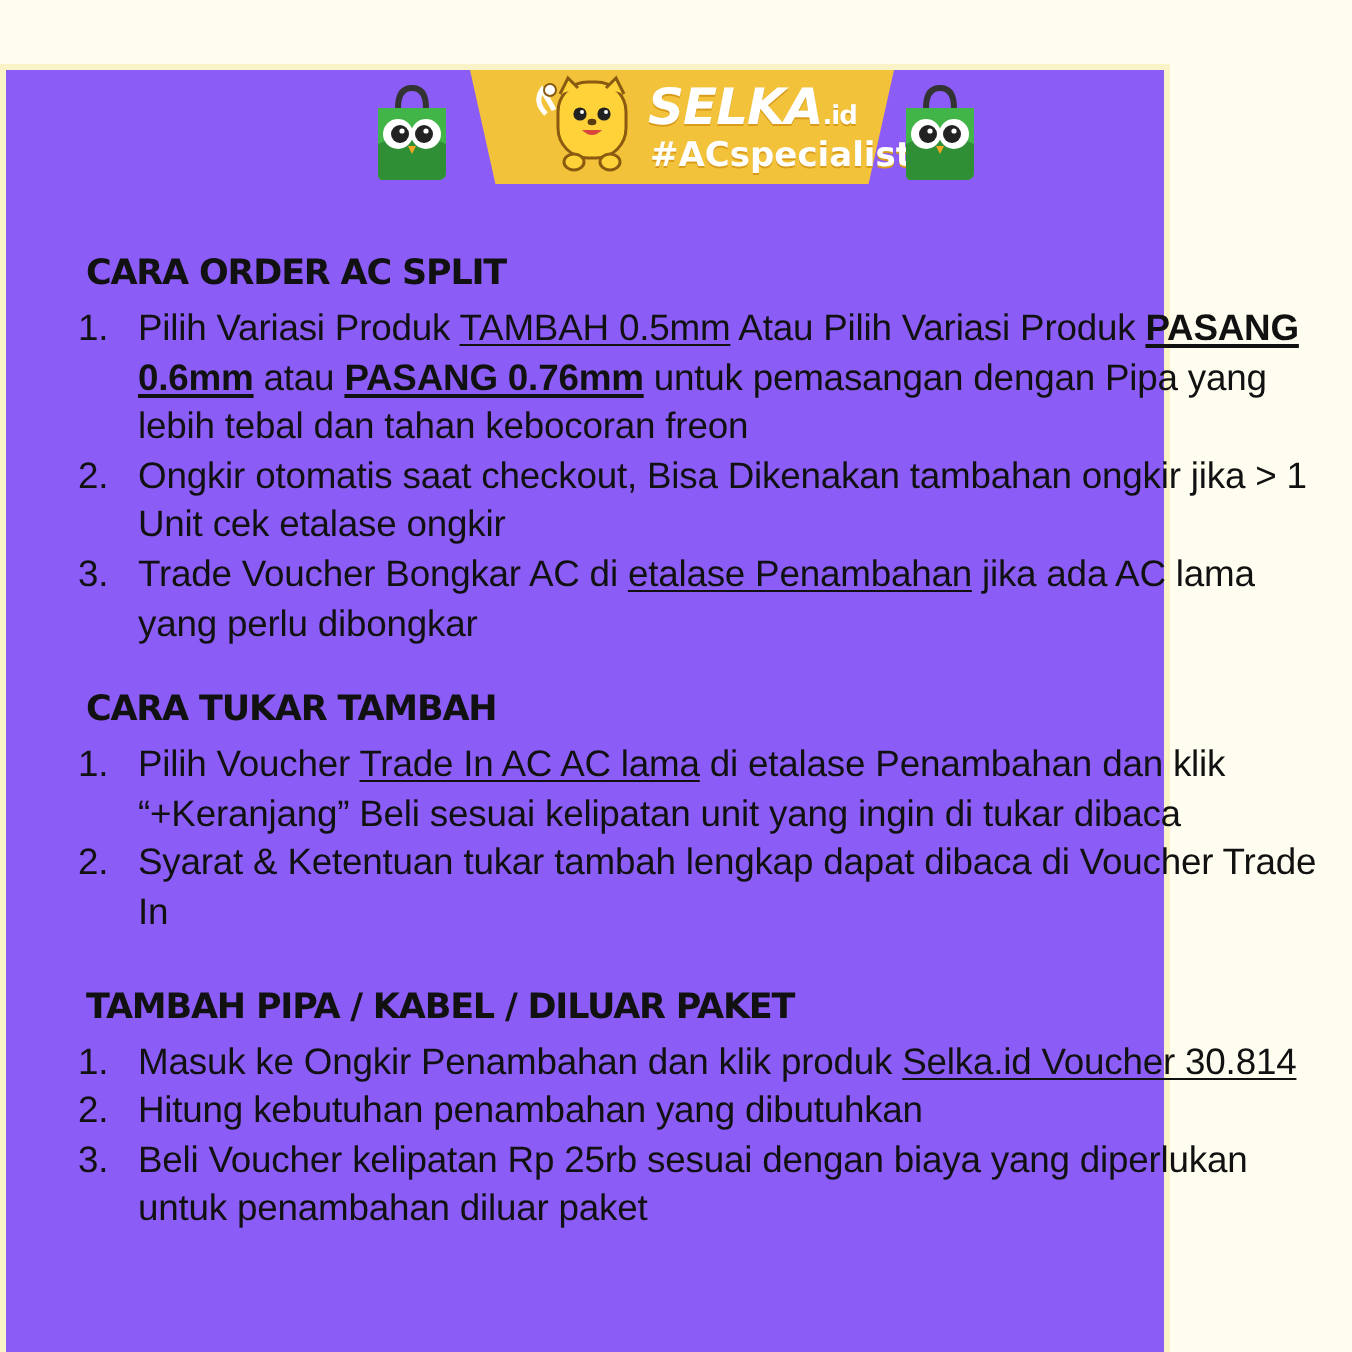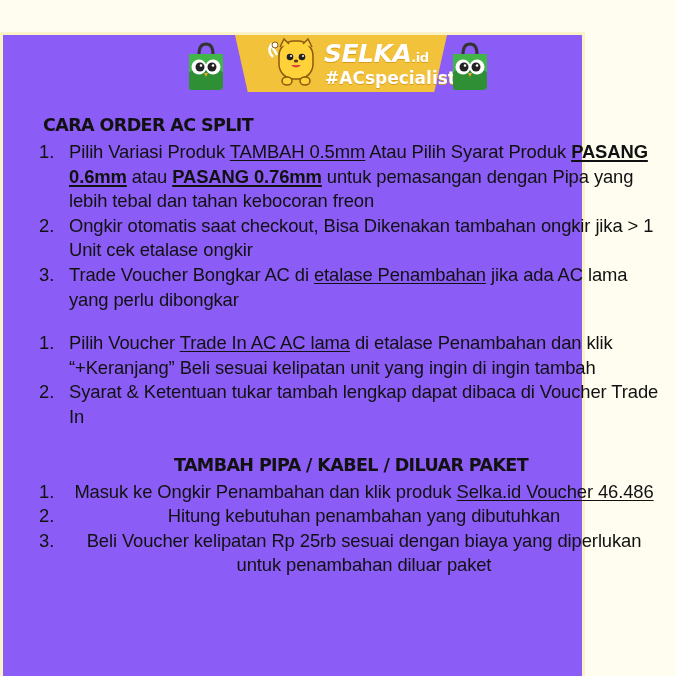--- a/index.html
+++ b/index.html
@@ -40,41 +40,41 @@
     text-shadow:0 1px 0 #d89b1a;
   }
   .logo-text .sfx { font-size:13px; font-style:normal; font-weight:bold; }
   .logo-tag {
     position:absolute; left:322px; top:33px;
     color:#fff; font-weight:bold; font-size:17px;
     font-family:"DejaVu Sans", sans-serif;
     text-shadow:0 1px 0 #d89b1a;
   }
   .content {
-    position:absolute; left:36px; top:78px; width:620px;
+    position:absolute; left:36px; top:90px; width:620px;
   }
   .section-title {
     font-family:"DejaVu Sans", sans-serif;
     font-weight:bold; font-size:17.5px; letter-spacing:-0.6px;
     margin:0 0 3px 4px;
     line-height:24px;
   }
   ol {
     margin:0; padding:0; list-style:none;
   }
   li {
     position:relative; padding-left:30px;
     font-size:18.4px; line-height:24.6px;
     letter-spacing:-0.1px;
   }
   li .num { position:absolute; left:0; top:0; }
   .u { text-decoration:underline; text-underline-offset:2px; }
   .b { font-weight:bold; text-decoration:underline; text-decoration-thickness:2px; text-underline-offset:2px; }
   .sec2 { margin-top:19px; }
-  .sec3 { margin-top:23px;text-align:center; }
+  .sec3 { margin-top:23px; }
 </style>
 </head>
 <body>
 
 <div class="frame">
 
   <div class="header">
 
     <svg class="bag left" viewBox="0 0 40 50">
       <path d="M13 12 Q13 2 20 2 Q27 2 27 12" fill="none" stroke="#333" stroke-width="3"></path>
@@ -126,52 +126,53 @@
     </svg>
   </div>
 
   <div class="content">
 
     <div>
       <div class="section-title">CARA ORDER AC SPLIT</div>
       <ol>
         <li>
           <span class="num">1.</span>
-          <span>Pilih Variasi Produk </span><span class="u">TAMBAH 0.5mm</span><span> Atau Pilih Syarat Produk </span><span class="b">PASANG 0.6mm</span><span> atau </span><span class="b">PASANG 0.76mm</span><span> untuk pemasangan dengan Pipa yang lebih tebal dan tahan kebocoran freon</span>
+          <span>Pilih Variasi Produk </span><span class="u">TAMBAH 0.5mm</span><span> Atau Pilih Variasi Produk </span><span class="b">PASANG 0.6mm</span><span> atau </span><span class="b">PASANG 0.76mm</span><span> untuk pemasangan dengan Pipa yang lebih tebal dan tahan kebocoran freon</span>
         </li>
         <li>
           <span class="num">2.</span>
           <span>Ongkir otomatis saat checkout, Bisa Dikenakan tambahan ongkir jika &gt; 1 Unit cek etalase ongkir</span>
         </li>
         <li>
           <span class="num">3.</span>
           <span>Trade Voucher Bongkar AC di </span><span class="u">etalase Penambahan</span><span> jika ada AC lama yang perlu dibongkar</span>
         </li>
       </ol>
     </div>
 
     <div class="sec2">
+      <div class="section-title">CARA TUKAR TAMBAH</div>
       <ol>
         <li>
           <span class="num">1.</span>
-          <span>Pilih Voucher </span><span class="u">Trade In AC AC lama</span><span> di etalase Penambahan dan klik “+Keranjang” Beli sesuai kelipatan unit yang ingin di ingin tambah</span>
+          <span>Pilih Voucher </span><span class="u">Trade In AC AC lama</span><span> di etalase Penambahan dan klik “+Keranjang” Beli sesuai kelipatan unit yang ingin di tukar dibaca</span>
         </li>
         <li>
           <span class="num">2.</span>
           <span>Syarat &amp; Ketentuan tukar tambah lengkap dapat dibaca di Voucher Trade In</span>
         </li>
       </ol>
     </div>
 
     <div class="sec3">
       <div class="section-title">TAMBAH PIPA / KABEL / DILUAR PAKET</div>
       <ol>
         <li>
           <span class="num">1.</span>
-          <span>Masuk ke Ongkir Penambahan dan klik produk </span><span class="u">Selka.id Voucher 46.486</span>
+          <span>Masuk ke Ongkir Penambahan dan klik produk </span><span class="u">Selka.id Voucher 30.814</span>
         </li>
         <li>
           <span class="num">2.</span>
           <span>Hitung kebutuhan penambahan yang dibutuhkan</span>
         </li>
         <li>
           <span class="num">3.</span>
           <span>Beli Voucher kelipatan Rp 25rb sesuai dengan biaya yang diperlukan untuk penambahan diluar paket</span>
         </li>
       </ol>

